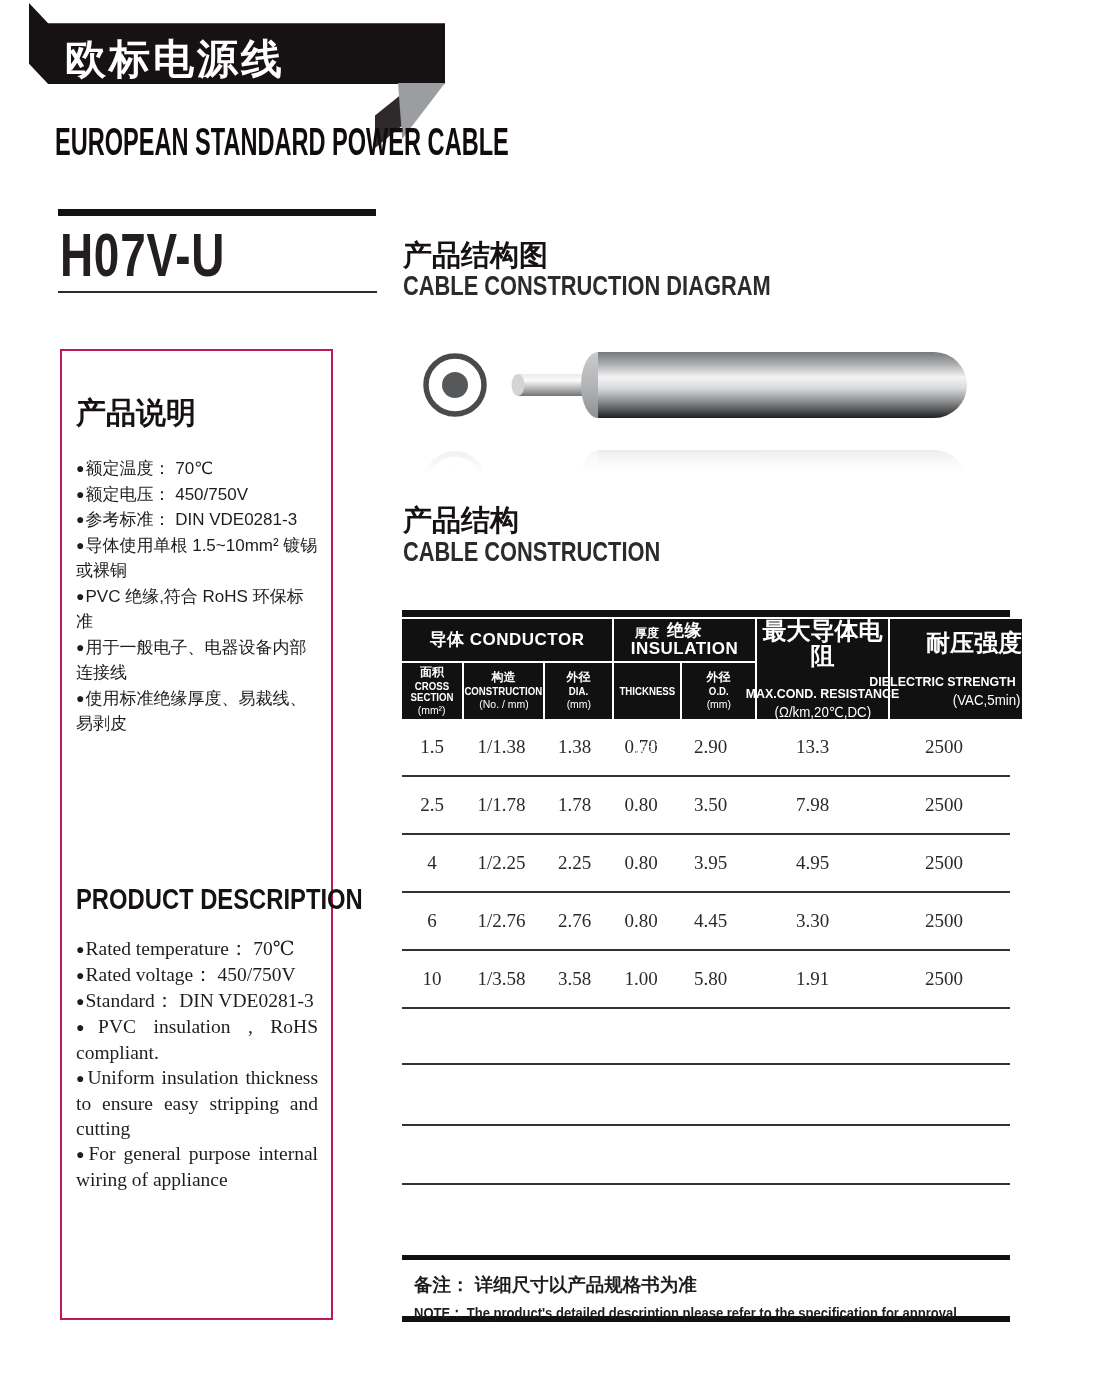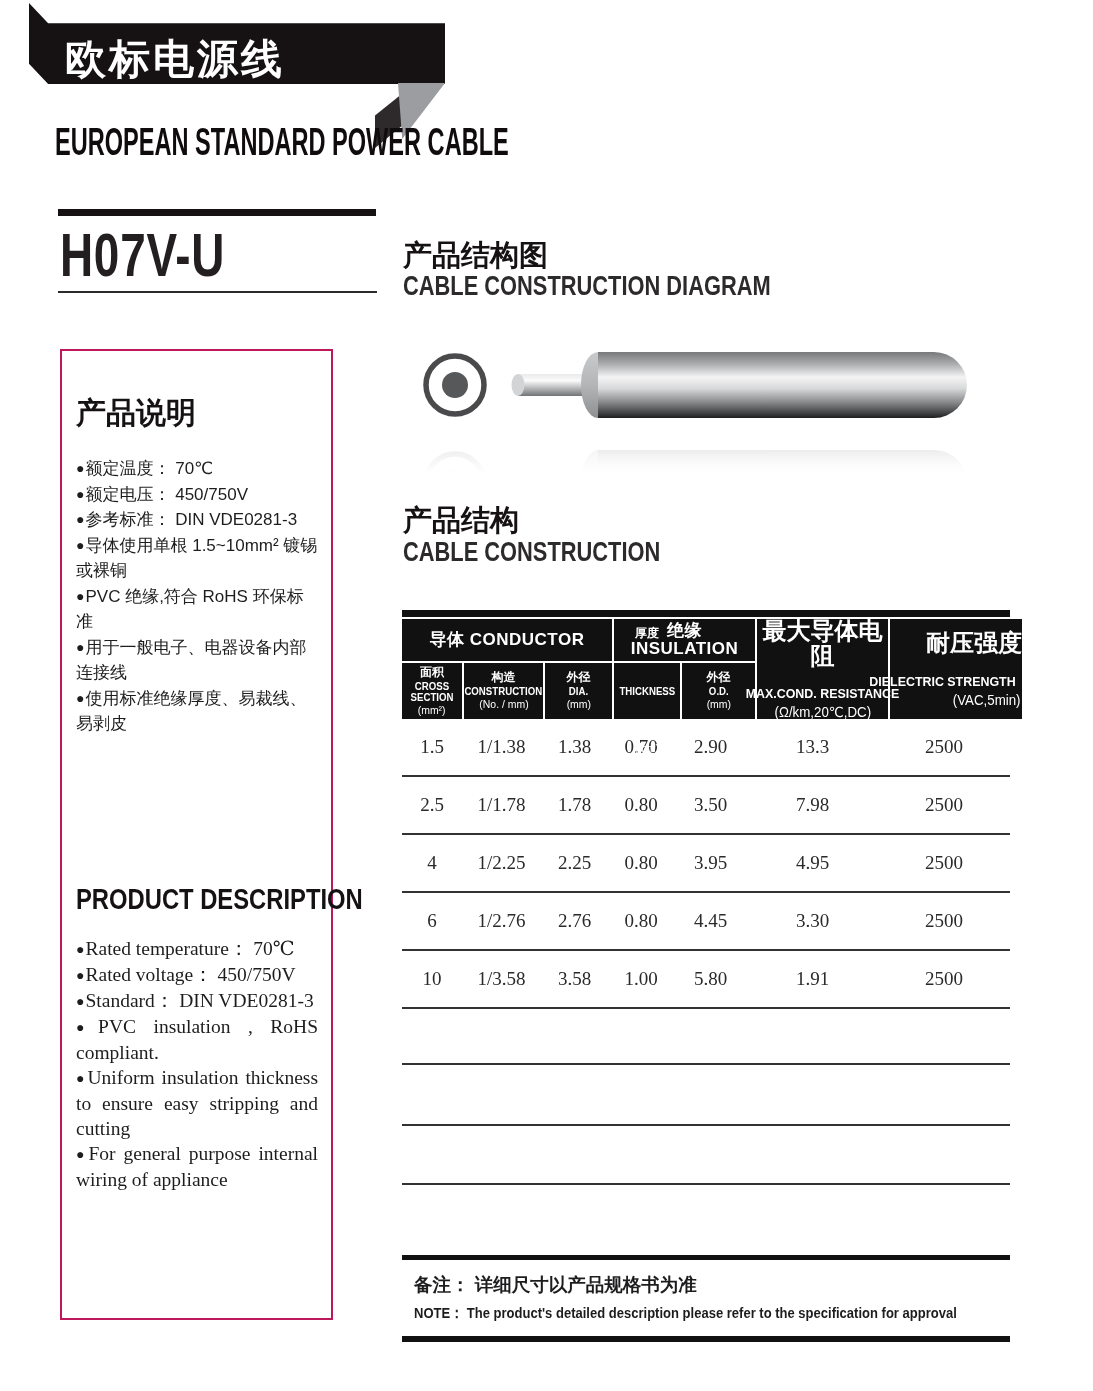--- a/index.html
+++ b/index.html
@@ -59,21 +59,21 @@
   .h-en { font-size:10.5px; font-weight:bold; transform:scaleX(0.92); white-space:nowrap; margin-top:2px; }
   .h-unit { font-size:11px; margin-top:2px; transform:scaleX(0.95); white-space:nowrap; }
   .hbig1 .h-zh, .hbig2 .h-zh { font-size:24px; margin-bottom:16px; }
   .hbig1 .h-en, .hbig2 .h-en { font-size:13.5px; margin-top:3px; }
   .hbig1 .h-unit, .hbig2 .h-unit { font-size:14px; margin-top:4px; }
   .drow { height:58px; border-bottom:2px solid #323234; }
   .drow .cell { display:flex; align-items:center; justify-content:center;
                 font-family:"Liberation Serif","DejaVu Serif",serif; font-size:19px; color:#2a2a2c; }
   .erow { border-bottom:2px solid #323234; }
   .thickline { height:5px; background:#111; }
-  .notes { padding:12px 0 4px 12px; height:76px; }
+  .notes { padding:12px 0 4px 12px; height:56px; }
   .note-zh { font-size:18.5px; font-weight:bold; color:#1d1d1f; margin-bottom:6px; }
   .note-en { font-size:15.5px; font-weight:bold; color:#1d1d1f;
              transform:scaleX(0.84); transform-origin:0 50%; white-space:nowrap; }
   .botline { height:6px; background:#111; }
 </style>
 </head>
 <body>
 
 <div class="abs ribbon">
   <div class="ribbon-text">欧标电源线</div>

